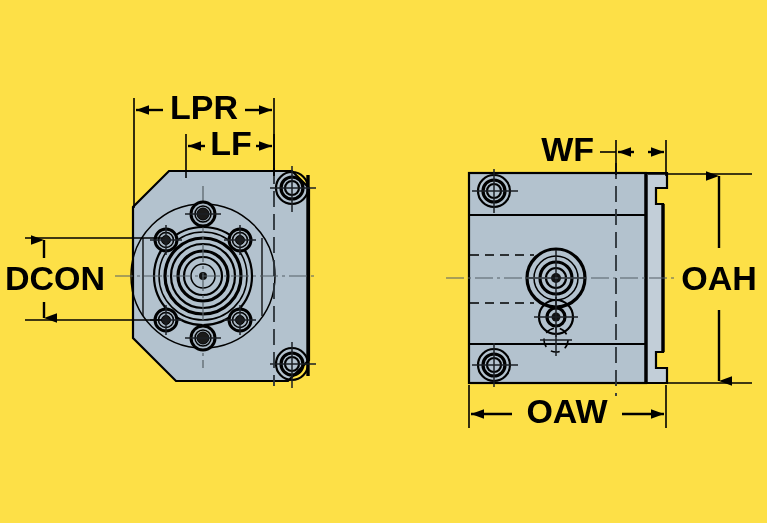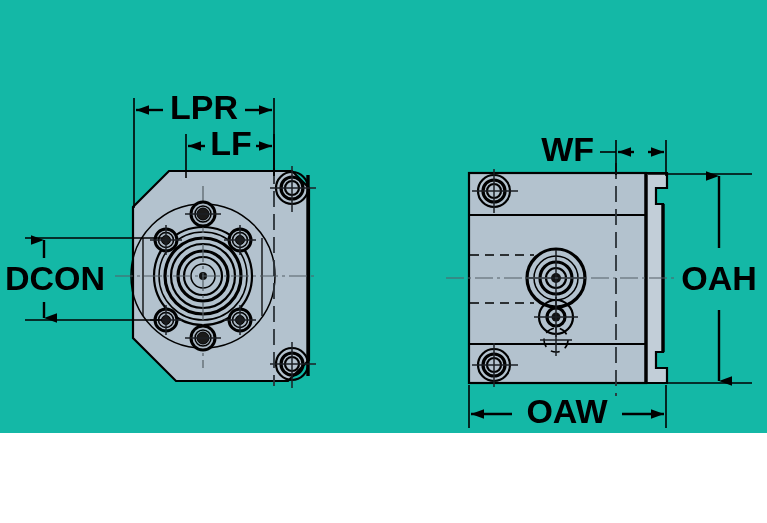--- a/index.html
+++ b/index.html
@@ -6,22 +6,22 @@
     margin: 0;
     padding: 0;
     background: #ffffff;
   }
   body {
     font-family: "Liberation Sans", sans-serif;
   }
   #canvas {
     position: relative;
     width: 767px;
-    height: 433px;
-    background: #14b8a6;
+    height: 523px;
+    background: #fde047;
     overflow: hidden;
   }
   svg#drawing {
     position: absolute;
     left: 0;
     top: 0;
     width: 767px;
     height: 523px;
   }
   .dim-label {

